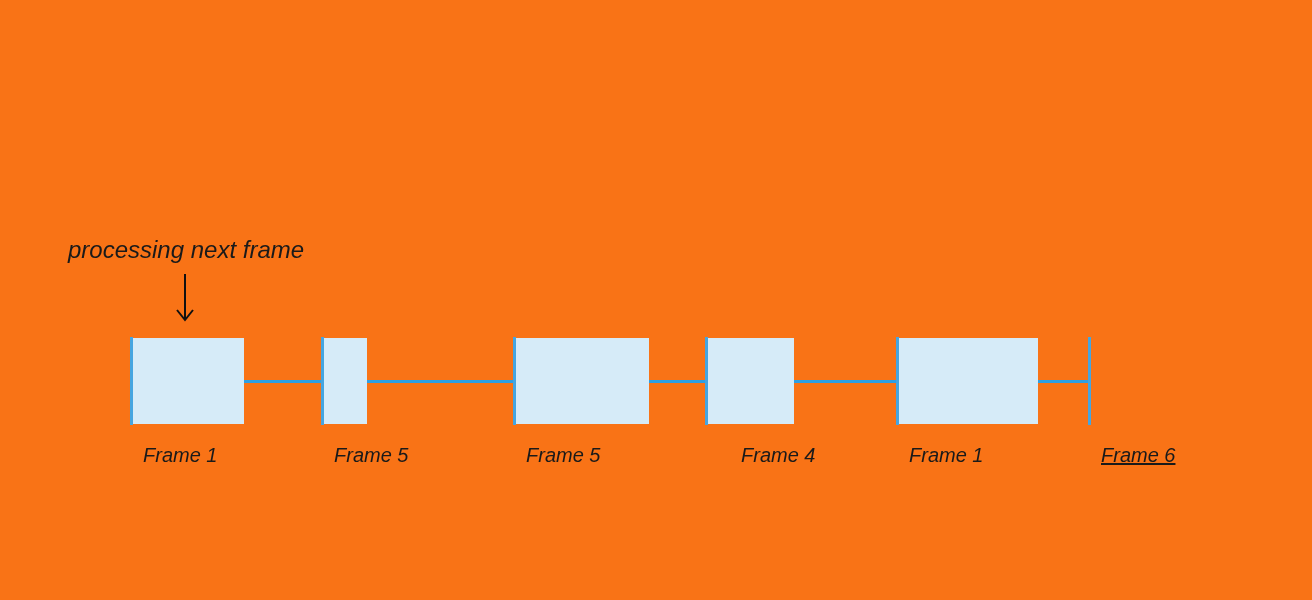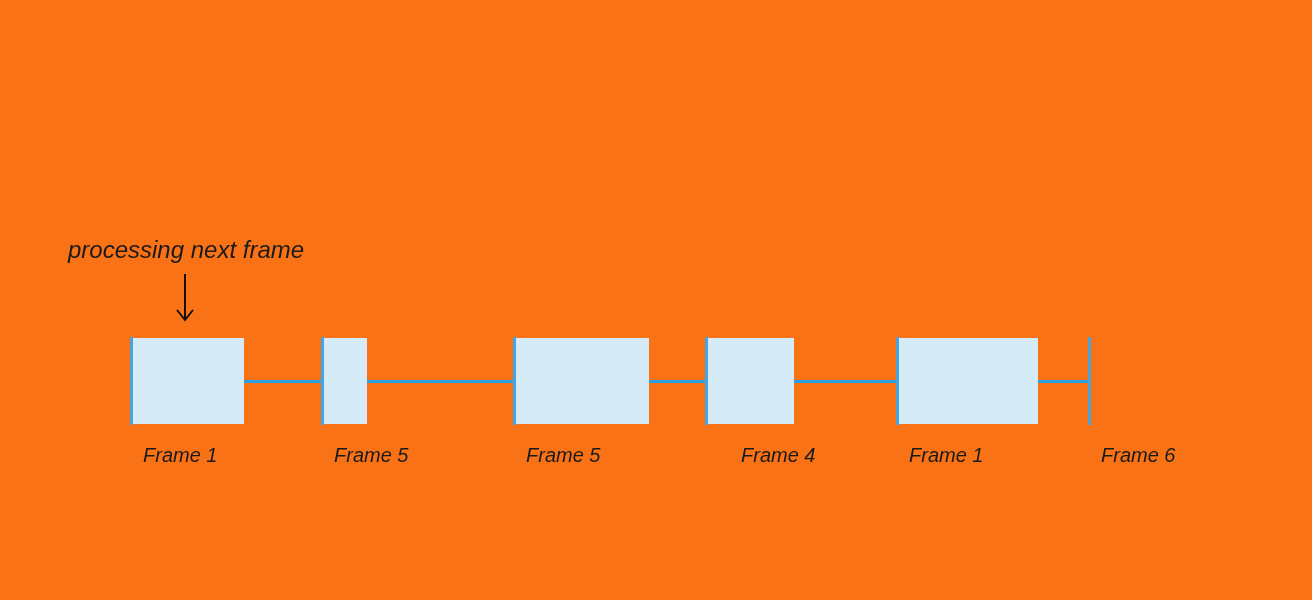--- a/index.html
+++ b/index.html
@@ -109,16 +109,16 @@
 
   <div class="frame-cell" style="left: 896px;">
     <div class="tick" style="top: 337px; height: 88px;"></div>
     <div class="block" style="width: 139px; top: 338px; height: 86px;"></div>
     <div class="frame-label" style="top: 443px;">Frame 1</div>
   </div>
 
   <div class="frame-cell" style="left: 1088px;">
     <div class="tick" style="top: 337px; height: 88px;"></div>
 
-    <div class="frame-label" style="top: 443px;">Frame 6</div>
+    <div class="frame-label" style="top: 443px; text-decoration: underline;">Frame 6</div>
   </div>
 </div>
 </div>
 
 </body></html>

